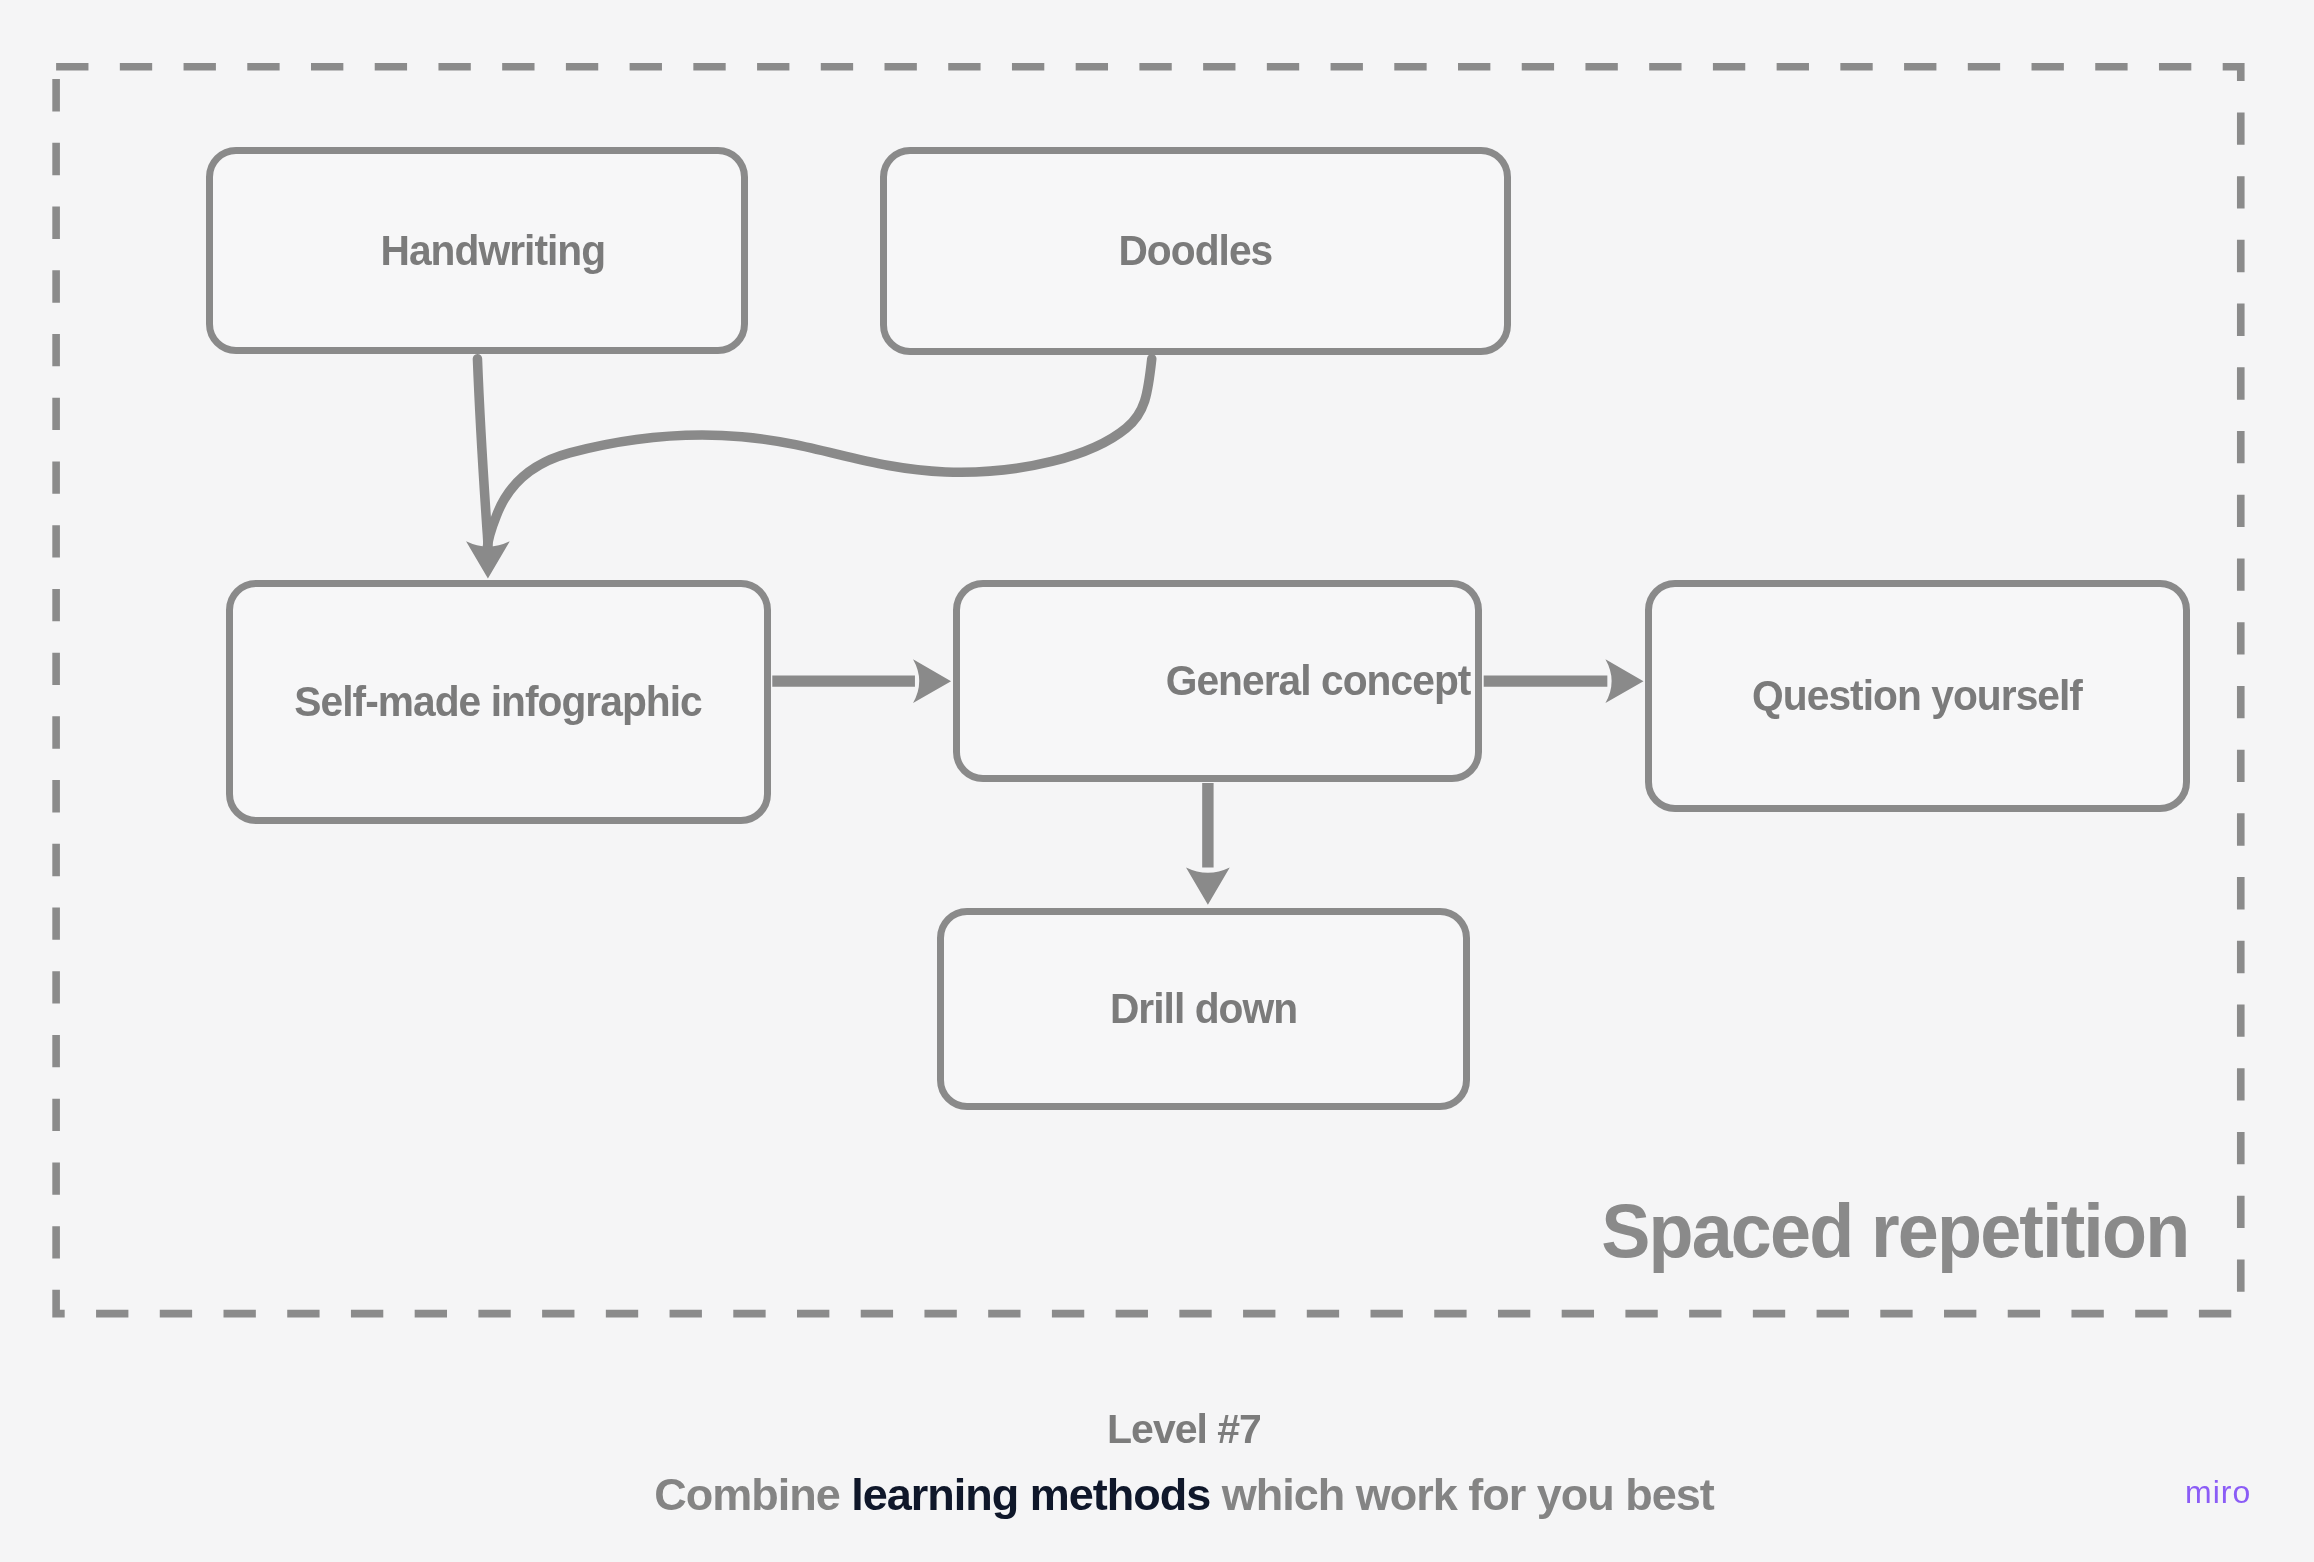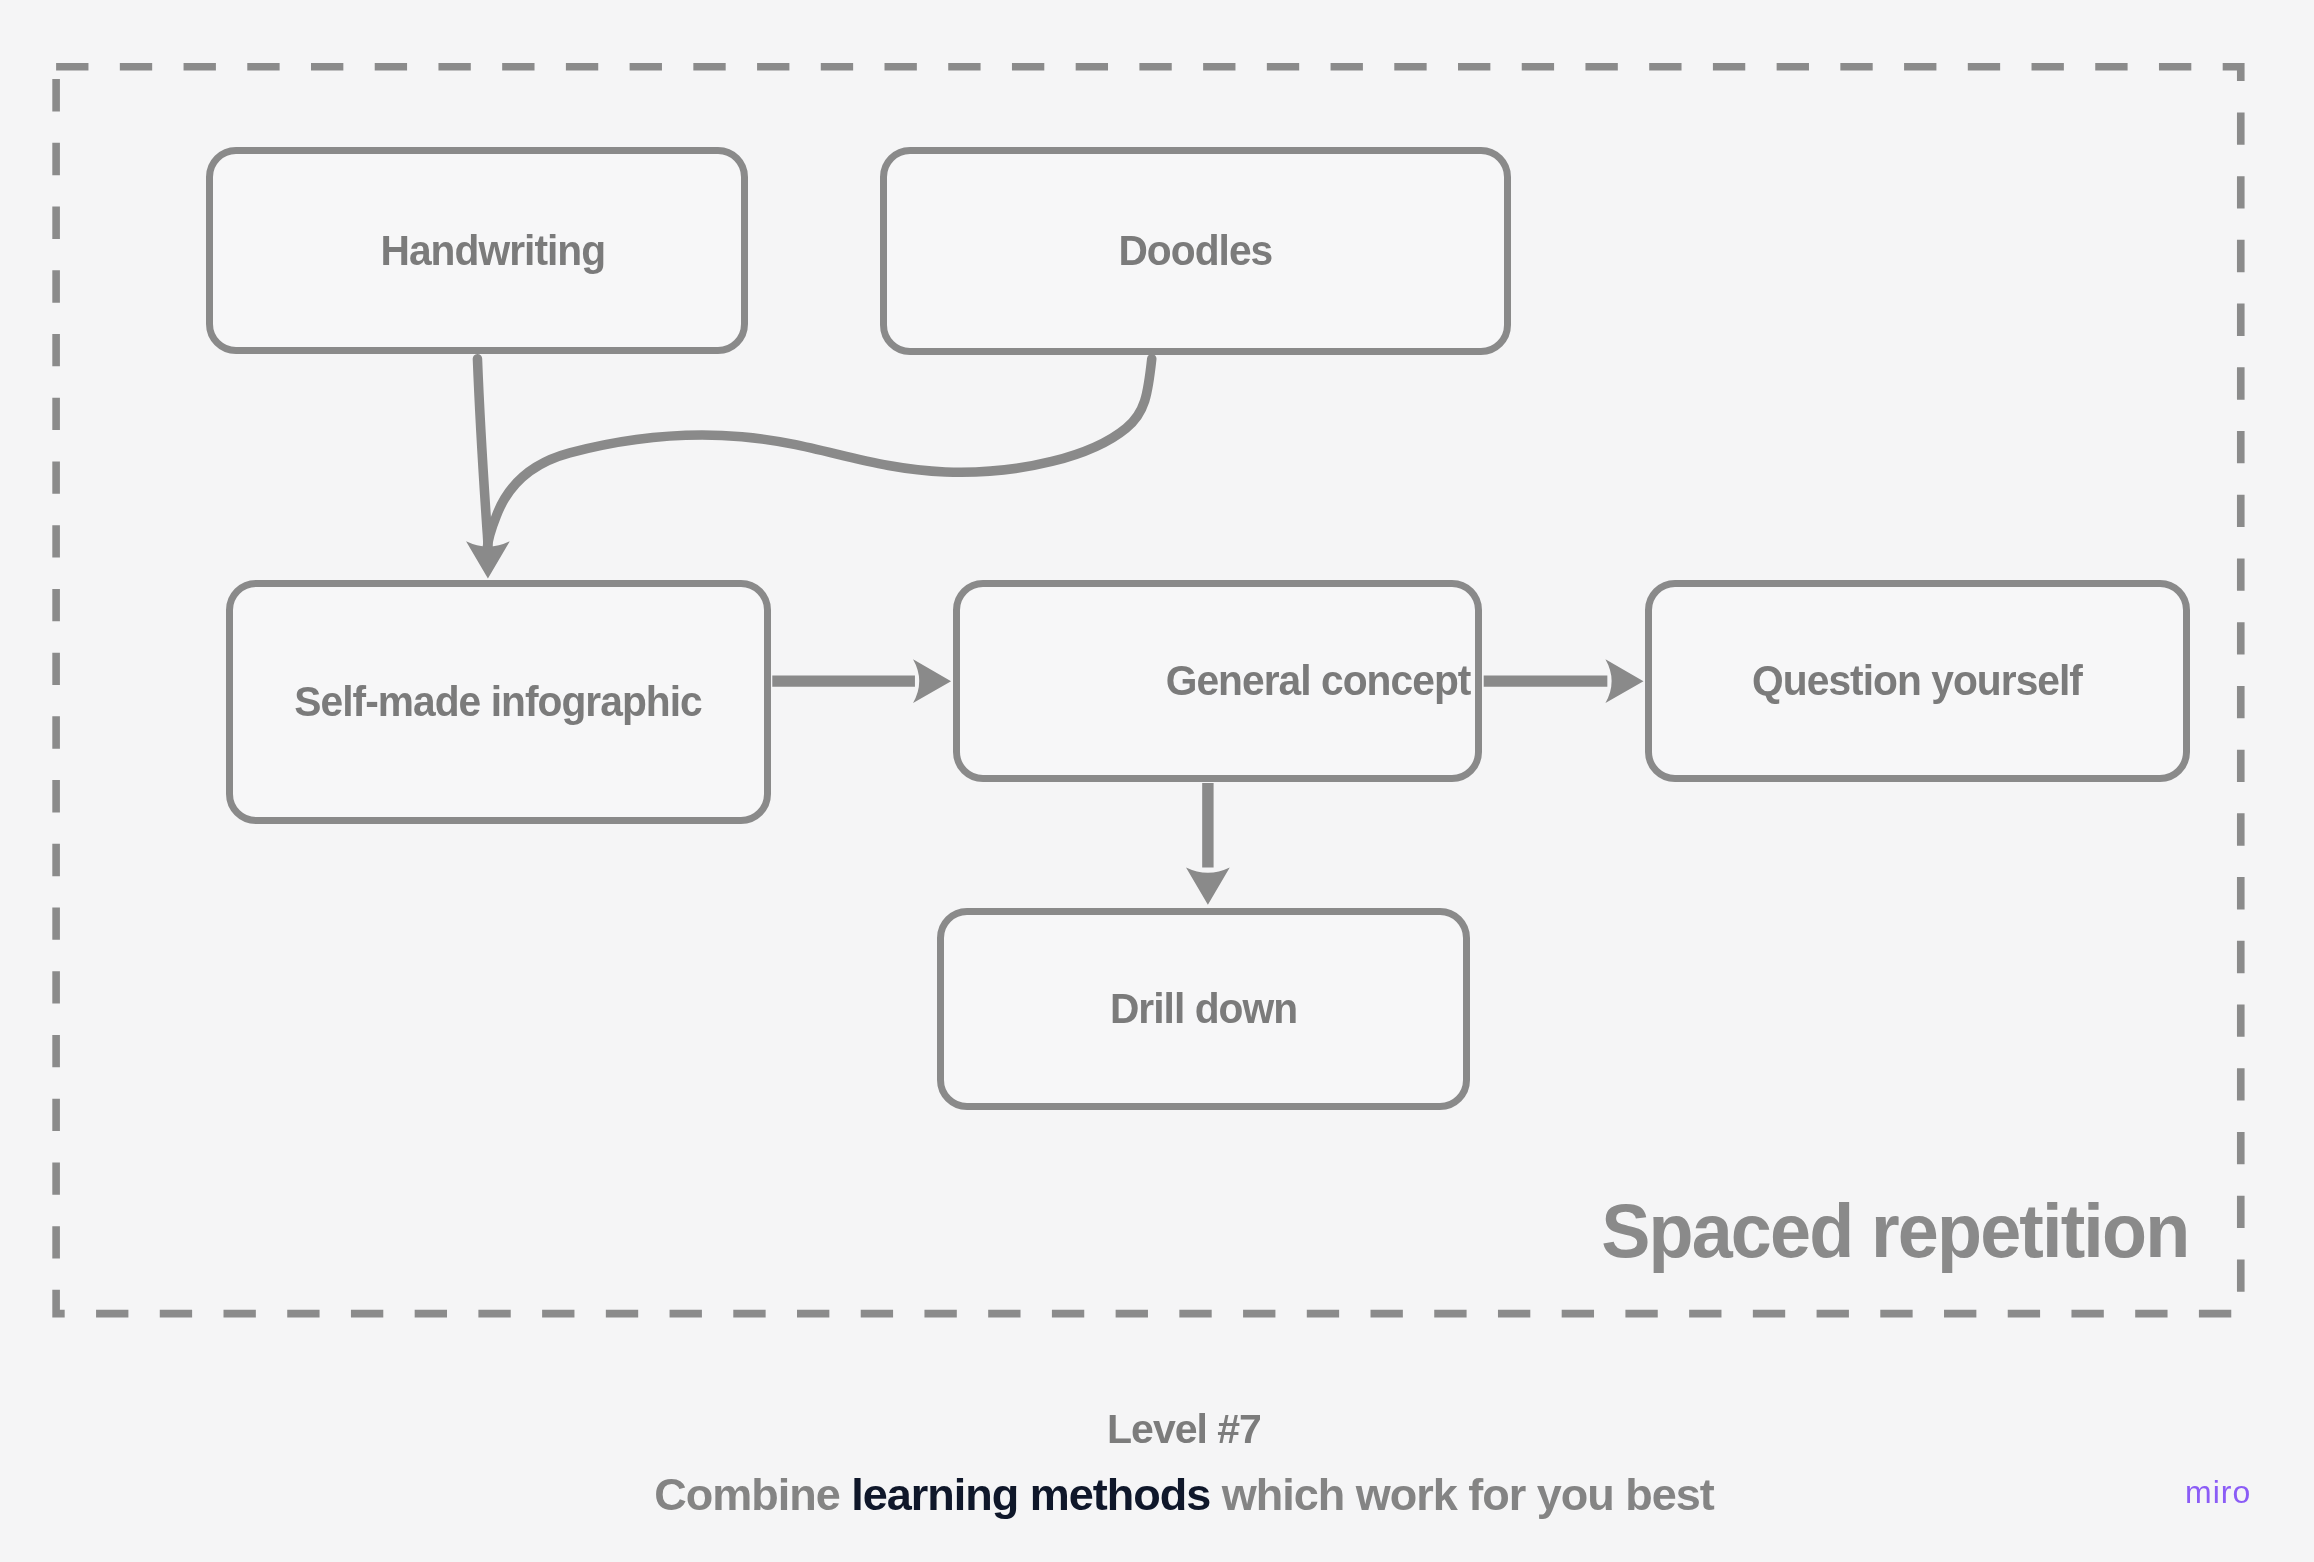--- a/index.html
+++ b/index.html
@@ -38,21 +38,21 @@
     font-weight: bold;
     color: #7b7b7b;
     letter-spacing: -1px;
     white-space: nowrap;
     transform: scaleX(0.97);
   }
   #node-handwriting   { left: 206px;  top: 147px; width: 542px; height: 207px; padding-left: 31px; }
   #node-doodles       { left: 880px;  top: 147px; width: 631px; height: 208px; }
   #node-infographic   { left: 226px;  top: 580px; width: 545px; height: 244px; }
   #node-general       { left: 953px; top: 580px; width: 529px; height: 202px; justify-content: flex-end; }
-  #node-question      { left: 1645px; top: 580px; width: 545px; height: 202px; }
+  #node-question      { left: 1645px; top: 580px; width: 545px; height: 232px; }
   #node-drill         { left: 937px;  top: 908px; width: 533px; height: 202px; }
 
   #frame-title {
     position: absolute;
     right: 126px;
     top: 1187px;
     font-size: 76px;
     font-weight: bold;
     color: #8a8a8a;
     letter-spacing: -1.9px;

